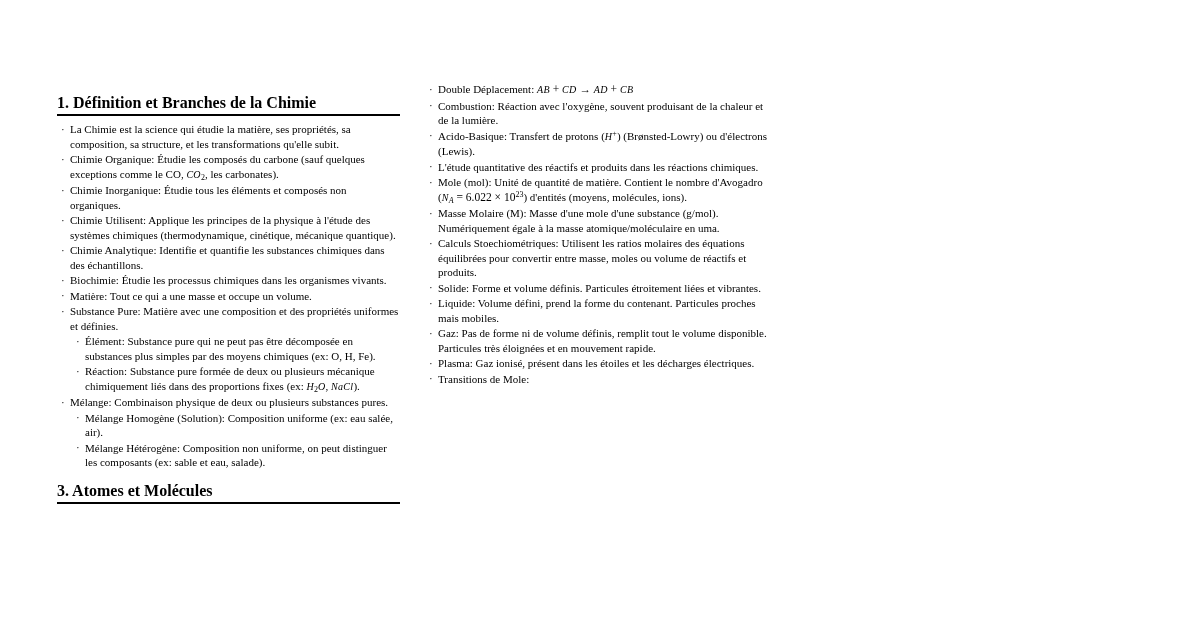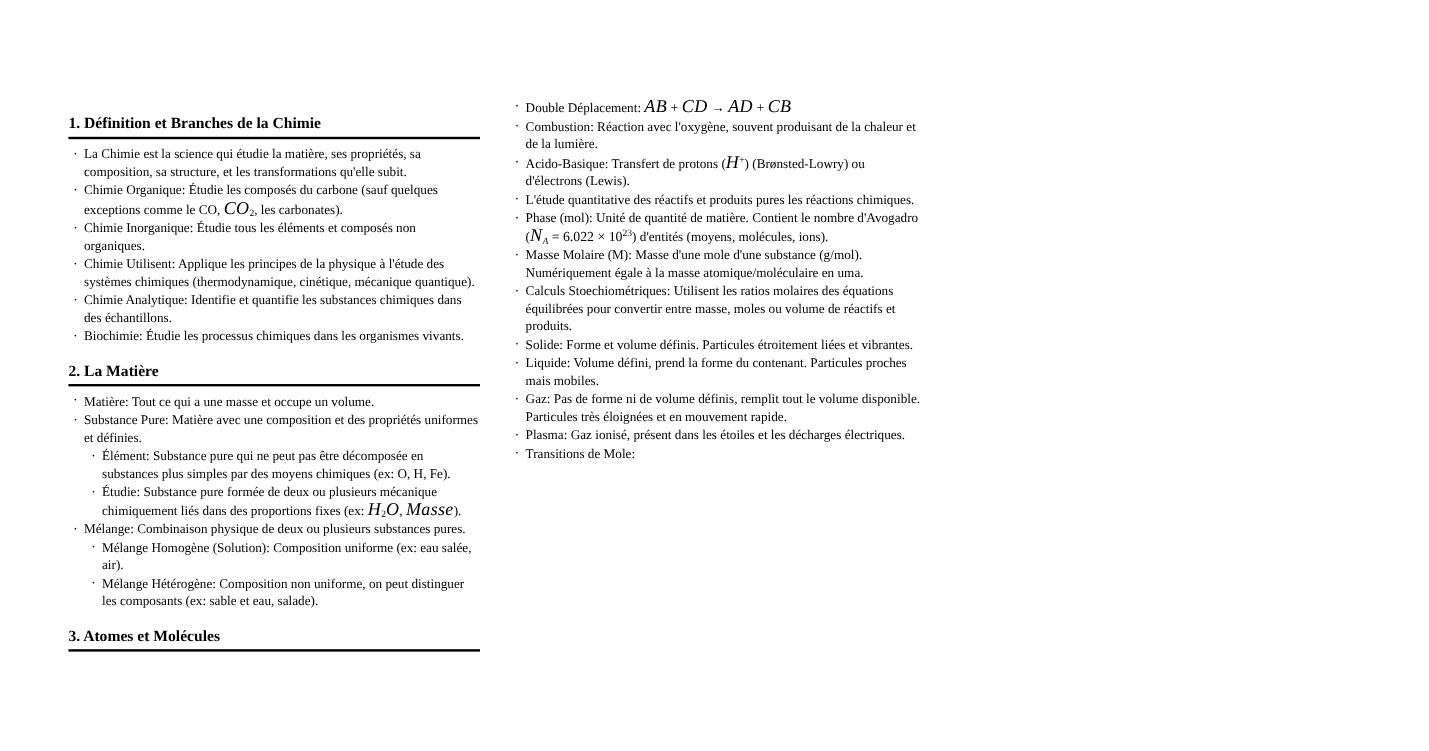--- a/index.html
+++ b/index.html
@@ -18,21 +18,21 @@
   }
   .col {
     position: absolute;
     top: 82px;
     width: 343px;
   }
   .col-left  { left: 57px; }
   .col-right { left: 425px; }
 
   h2.sec {
-    font-size: 13px;
+    font-size: 16px;
     line-height: 16px;
     font-weight: bold;
     margin: 13px 0 6px 0;
     padding-bottom: 3px;
     border-bottom: 2px solid #000000;
   }
   ul.blist {
     list-style: none;
     margin: 0;
     padding: 0;
@@ -45,61 +45,60 @@
     margin: 0 0 1px 0;
   }
   li.itm.lvl2 { margin-left: 15px; }
   .blt {
     position: absolute;
     left: 4px;
     top: -0.5px;
   }
   .s-p { }
   .s-b { font-weight: normal; }
-  .s-i { font-style: italic; font-size: 15px; letter-spacing: 0.3px; }
+  .s-i { font-style: italic; font-size: 10px; letter-spacing: 0.3px; }
   .s-m { font-size: 11.5px; }
   .s-sub  { font-size: 8px; vertical-align: -2px;  line-height: 0; }
   .s-isub { font-size: 8px; vertical-align: -2px;  line-height: 0; font-style: italic; }
   .s-sup  { font-size: 8px; vertical-align: 4.5px; line-height: 0; }
 </style>
 </head>
 <body>
 
 <div class="page">
   <div class="col col-left">
       <h2 class="sec">1. Définition et Branches de la Chimie</h2>
       <ul class="blist">
         <li class="itm"><span class="blt">·</span><span class="s-p">La </span><span class="s-b">Chimie</span><span class="s-p"> est la science qui étudie la matière, ses propriétés, sa composition, sa structure, et les transformations qu'elle subit.</span></li>
         <li class="itm"><span class="blt">·</span><span class="s-b">Chimie Organique:</span><span class="s-p"> Étudie les composés du carbone (sauf quelques exceptions comme le CO, </span><span class="s-i">CO</span><span class="s-sub">2</span><span class="s-p">, les carbonates).</span></li>
         <li class="itm"><span class="blt">·</span><span class="s-b">Chimie Inorganique:</span><span class="s-p"> Étudie tous les éléments et composés non organiques.</span></li>
         <li class="itm"><span class="blt">·</span><span class="s-b">Chimie Utilisent:</span><span class="s-p"> Applique les principes de la physique à l'étude des systèmes chimiques (thermodynamique, cinétique, mécanique quantique).</span></li>
         <li class="itm"><span class="blt">·</span><span class="s-b">Chimie Analytique:</span><span class="s-p"> Identifie et quantifie les substances chimiques dans des échantillons.</span></li>
         <li class="itm"><span class="blt">·</span><span class="s-b">Biochimie:</span><span class="s-p"> Étudie les processus chimiques dans les organismes vivants.</span></li>
       </ul>
-      <h2 class="sec">2. La Matière</h2>
       <ul class="blist">
         <li class="itm"><span class="blt">·</span><span class="s-b">Matière:</span><span class="s-p"> Tout ce qui a une masse et occupe un volume.</span></li>
         <li class="itm"><span class="blt">·</span><span class="s-b">Substance Pure:</span><span class="s-p"> Matière avec une composition et des propriétés uniformes et définies.</span></li>
         <li class="itm lvl2"><span class="blt">·</span><span class="s-b">Élément:</span><span class="s-p"> Substance pure qui ne peut pas être décomposée en substances plus simples par des moyens chimiques (ex: O, H, Fe).</span></li>
-        <li class="itm lvl2"><span class="blt">·</span><span class="s-b">Étudie:</span><span class="s-p"> Substance pure formée de deux ou plusieurs mécanique chimiquement liés dans des proportions fixes (ex: </span><span class="s-i">H</span><span class="s-sub">2</span><span class="s-i">O</span><span class="s-p">, </span><span class="s-i">Masse</span><span class="s-p">).</span></li>
+        <li class="itm lvl2"><span class="blt">·</span><span class="s-b">Réaction:</span><span class="s-p"> Substance pure formée de deux ou plusieurs mécanique chimiquement liés dans des proportions fixes (ex: </span><span class="s-i">H</span><span class="s-sub">2</span><span class="s-i">O</span><span class="s-p">, </span><span class="s-i">NaCl</span><span class="s-p">).</span></li>
         <li class="itm"><span class="blt">·</span><span class="s-b">Mélange:</span><span class="s-p"> Combinaison physique de deux ou plusieurs substances pures.</span></li>
         <li class="itm lvl2"><span class="blt">·</span><span class="s-b">Mélange Homogène (Solution):</span><span class="s-p"> Composition uniforme (ex: eau salée, air).</span></li>
         <li class="itm lvl2"><span class="blt">·</span><span class="s-b">Mélange Hétérogène:</span><span class="s-p"> Composition non uniforme, on peut distinguer les composants (ex: sable et eau, salade).</span></li>
       </ul>
       <h2 class="sec">3. Atomes et Molécules</h2>
     </div>
   <div class="col col-right">
       <ul class="blist">
         <li class="itm"><span class="blt">·</span><span class="s-b">Double Déplacement:</span><span class="s-p"> </span><span class="s-i">AB</span><span class="s-m"> + </span><span class="s-i">CD</span><span class="s-m"> → </span><span class="s-i">AD</span><span class="s-m"> + </span><span class="s-i">CB</span></li>
         <li class="itm"><span class="blt">·</span><span class="s-b">Combustion:</span><span class="s-p"> Réaction avec l'oxygène, souvent produisant de la chaleur et de la lumière.</span></li>
         <li class="itm"><span class="blt">·</span><span class="s-b">Acido-Basique:</span><span class="s-p"> Transfert de protons (</span><span class="s-i">H</span><span class="s-sup">+</span><span class="s-p">) (Brønsted-Lowry) ou d'électrons (Lewis).</span></li>
       </ul>
       <ul class="blist">
-        <li class="itm"><span class="blt">·</span><span class="s-p">L'étude quantitative des réactifs et produits pures les réactions chimiques.</span></li>
-        <li class="itm"><span class="blt">·</span><span class="s-b">Phase (mol):</span><span class="s-p"> Unité de quantité de matière. Contient le nombre d'Avogadro (</span><span class="s-i">N</span><span class="s-isub">A</span><span class="s-m"> = 6.022 × 10</span><span class="s-sup">23</span><span class="s-p">) d'entités (moyens, molécules, ions).</span></li>
+        <li class="itm"><span class="blt">·</span><span class="s-p">L'étude quantitative des réactifs et produits dans les réactions chimiques.</span></li>
+        <li class="itm"><span class="blt">·</span><span class="s-b">Mole (mol):</span><span class="s-p"> Unité de quantité de matière. Contient le nombre d'Avogadro (</span><span class="s-i">N</span><span class="s-isub">A</span><span class="s-m"> = 6.022 × 10</span><span class="s-sup">23</span><span class="s-p">) d'entités (moyens, molécules, ions).</span></li>
         <li class="itm"><span class="blt">·</span><span class="s-b">Masse Molaire (M):</span><span class="s-p"> Masse d'une mole d'une substance (g/mol). Numériquement égale à la masse atomique/moléculaire en uma.</span></li>
         <li class="itm"><span class="blt">·</span><span class="s-b">Calculs Stoechiométriques:</span><span class="s-p"> Utilisent les ratios molaires des équations équilibrées pour convertir entre masse, moles ou volume de réactifs et produits.</span></li>
       </ul>
       <ul class="blist">
         <li class="itm"><span class="blt">·</span><span class="s-b">Solide:</span><span class="s-p"> Forme et volume définis. Particules étroitement liées et vibrantes.</span></li>
         <li class="itm"><span class="blt">·</span><span class="s-b">Liquide:</span><span class="s-p"> Volume défini, prend la forme du contenant. Particules proches mais mobiles.</span></li>
         <li class="itm"><span class="blt">·</span><span class="s-b">Gaz:</span><span class="s-p"> Pas de forme ni de volume définis, remplit tout le volume disponible. Particules très éloignées et en mouvement rapide.</span></li>
         <li class="itm"><span class="blt">·</span><span class="s-b">Plasma:</span><span class="s-p"> Gaz ionisé, présent dans les étoiles et les décharges électriques.</span></li>
         <li class="itm"><span class="blt">·</span><span class="s-b">Transitions de Mole:</span></li>
       </ul>

